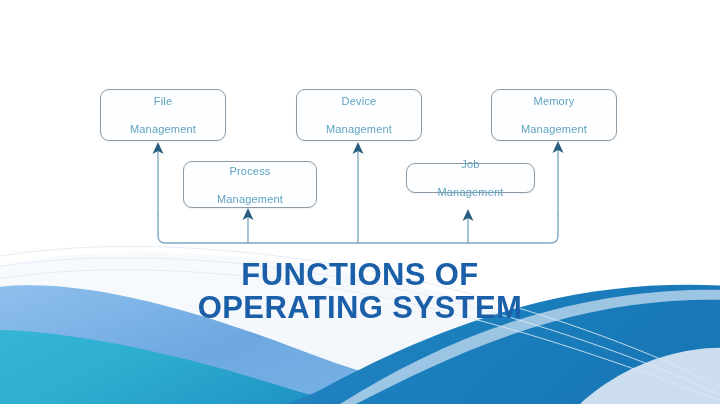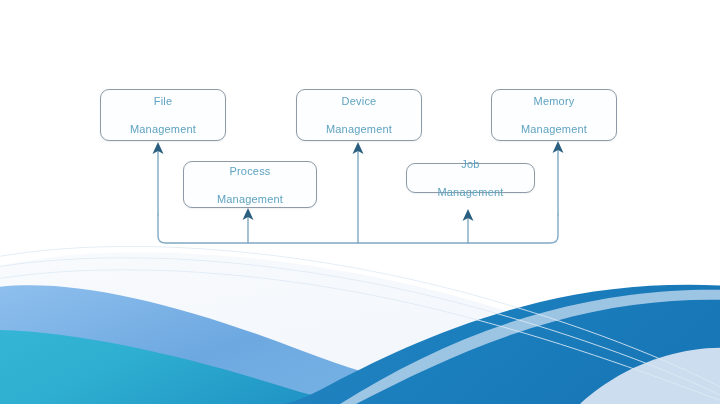--- a/index.html
+++ b/index.html
@@ -180,14 +180,18 @@
     </span>
   </div>
 
   <div class="node" id="node-process">
     <span>
       <span>Memory</span><br>
       <span>Management</span>
     </span>
   </div>
 
+  <div id="title">
+    <span class="line">FUNCTIONS OF</span>
+    <span class="line">OPERATING SYSTEM</span>
+  </div>
 
 </div>
 
 </body></html>

